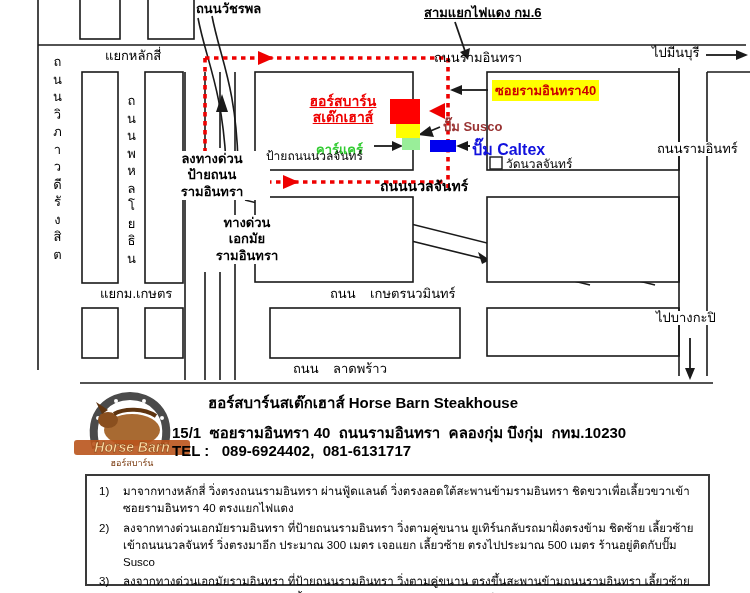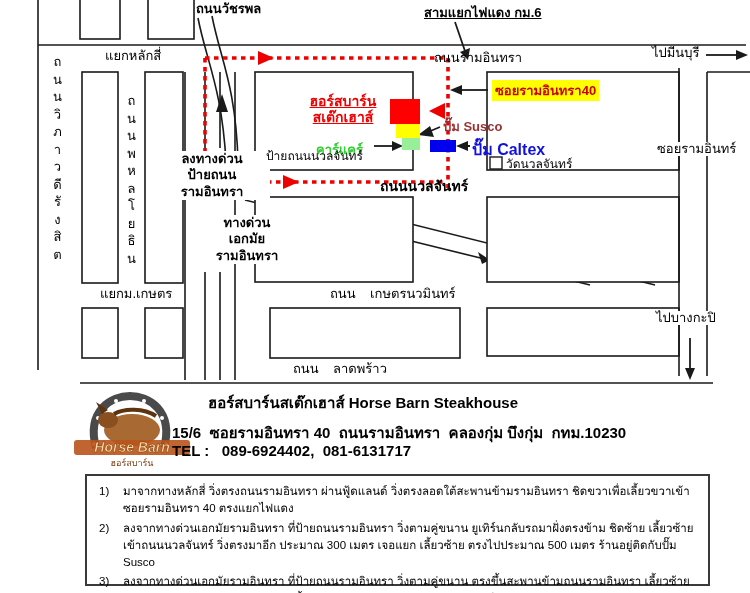--- a/index.html
+++ b/index.html
@@ -135,21 +135,21 @@
 รามอินทรา</div>
   <div class="resto" style="left:298px;top:93px;width:90px;">ฮอร์สบาร์น
 สเต๊กเฮาส์</div>
   <div class="soi40" style="left:492px;top:80px;">ซอยรามอินทรา40</div>
   <div class="susco" style="left:443px;top:116px;">ปั๊ม Susco</div>
   <div class="caltex" style="left:472px;top:137px;">ปั๊ม Caltex</div>
   <div class="carcare" style="left:316px;top:139px;">คาร์แคร์</div>
   <div class="lbl" style="left:266px;top:150px;font-size:12px;">ป้ายถนนนวลจันทร์</div>
   <div class="lbl bold" style="left:380px;top:179px;font-size:14px;">ถนนนวลจันทร์</div>
   <div class="lbl" style="left:506px;top:158px;font-size:12px;">วัดนวลจันทร์</div>
-  <div class="lbl whitebg" style="left:655px;top:142px;">ซอยรามอินทร์</div>
+  <div class="lbl whitebg" style="left:655px;top:142px;">ถนนรามอินทร์</div>
   <div class="lbl" style="left:100px;top:287px;">แยกม.เกษตร</div>
   <div class="lbl pre" style="left:330px;top:287px;">ถนน    เกษตรนวมินทร์</div>
   <div class="lbl whitebg" style="left:654px;top:311px;">ไปบางกะปิ</div>
   <div class="lbl pre" style="left:293px;top:362px;">ถนน    ลาดพร้าว</div>
 
   <div style="position:absolute;left:60px;top:390px;width:148px;height:80px;">
     <svg width="148" height="80" viewBox="0 0 148 80">
       <g>
         <path d="M36,58 C26,20 52,6 70,6 C88,6 114,20 104,58" stroke="#4a4a4a" stroke-width="8" fill="none"></path>
         <circle cx="34" cy="54" r="2" fill="#fff"></circle>
@@ -165,21 +165,21 @@
         <path d="M42,24 L36,12 L48,20 Z" fill="#5e3410"></path>
         <path d="M54,24 C64,18 84,18 96,26" stroke="#5e3410" stroke-width="4" fill="none"></path>
       </g>
       <rect x="14" y="50" width="116" height="15" rx="3" fill="#b9541c" opacity="0.9"></rect>
       <text x="72" y="62" text-anchor="middle" font-size="14" font-style="italic" font-weight="bold" fill="#ffd9a0" stroke="#6b3007" stroke-width="0.4">Horse Barn</text>
       <text x="72" y="76" text-anchor="middle" font-size="9" fill="#7a3b10">ฮอร์สบาร์น</text>
     </svg>
   </div>
 
   <div class="title">ฮอร์สบาร์นสเต๊กเฮาส์  Horse Barn Steakhouse</div>
-  <div class="addr">15/6  ซอยรามอินทรา 40  ถนนรามอินทรา  คลองกุ่ม บึงกุ่ม  กทม.10230</div>
+  <div class="addr">15/1  ซอยรามอินทรา 40  ถนนรามอินทรา  คลองกุ่ม บึงกุ่ม  กทม.10230</div>
   <div class="tel">TEL :   089-6924402,  081-6131717</div>
 
   <div class="dirbox">
     <div class="dir-item">
       <span class="dir-num">1)</span>
       <span class="dir-text">มาจากทางหลักสี่  วิ่งตรงถนนรามอินทรา  ผ่านฟู้ดแลนด์ วิ่งตรงลอดใต้สะพานข้ามรามอินทรา  ชิดขวาเพื่อเลี้ยวขวาเข้าซอยรามอินทรา 40  ตรงแยกไฟแดง</span>
     </div>
     <div class="dir-item">
       <span class="dir-num">2)</span>
       <span class="dir-text">ลงจากทางด่วนเอกมัยรามอินทรา  ที่ป้ายถนนรามอินทรา  วิ่งตามคู่ขนาน ยูเทิร์นกลับรถมาฝั่งตรงข้าม ชิดซ้าย เลี้ยวซ้ายเข้าถนนนวลจันทร์ วิ่งตรงมาอีก ประมาณ 300 เมตร เจอแยก เลี้ยวซ้าย ตรงไปประมาณ 500 เมตร ร้านอยู่ติดกับปั๊ม Susco</span>

